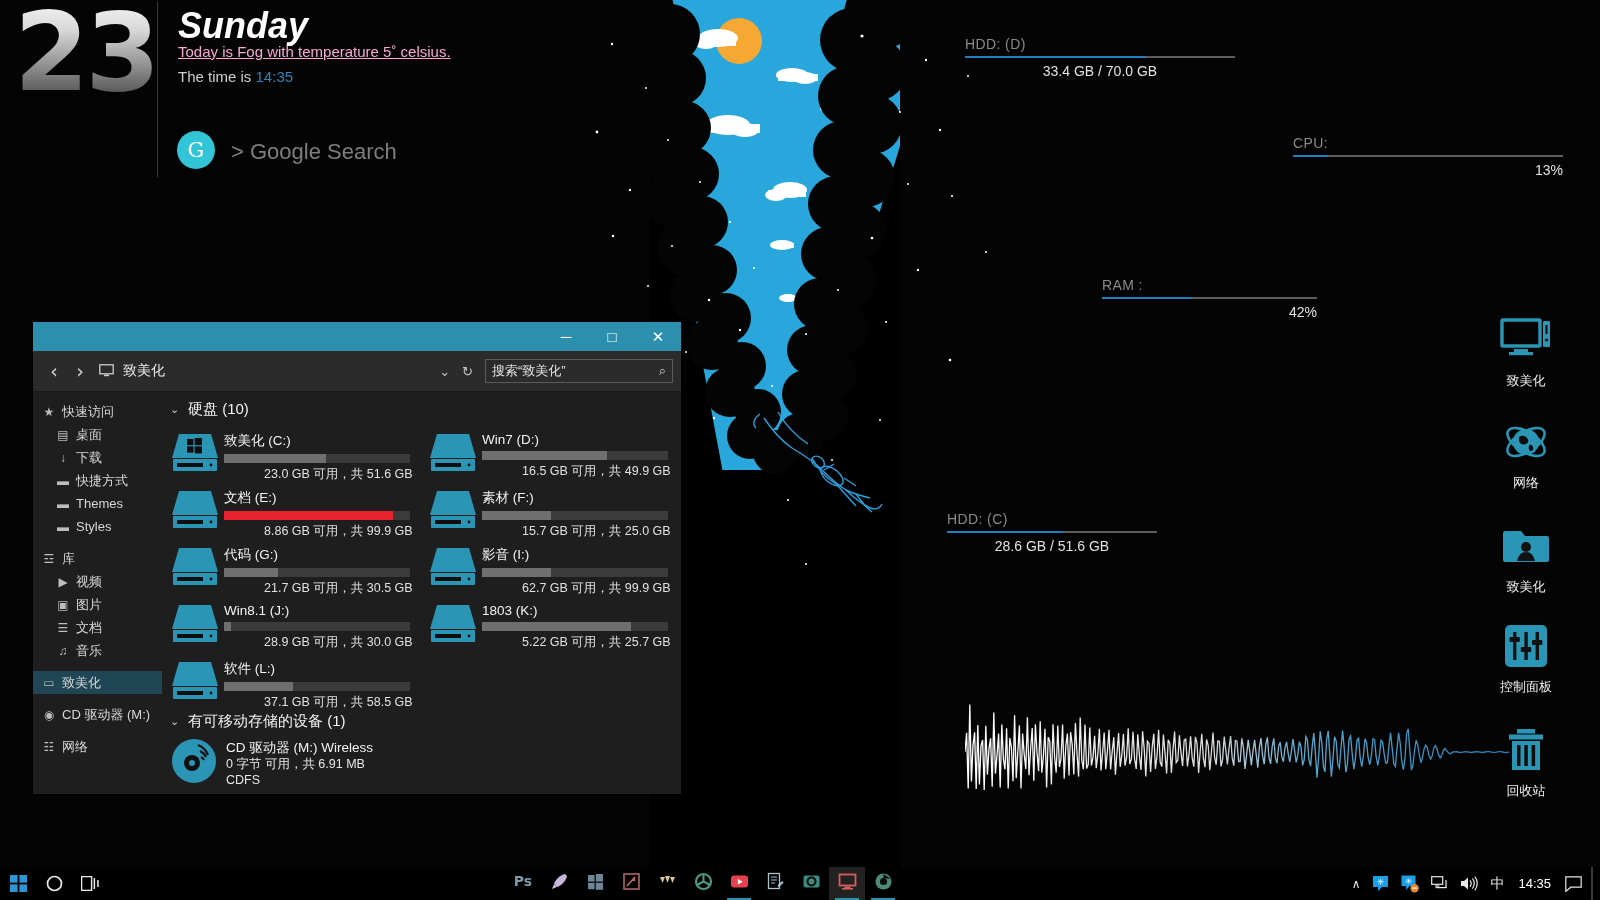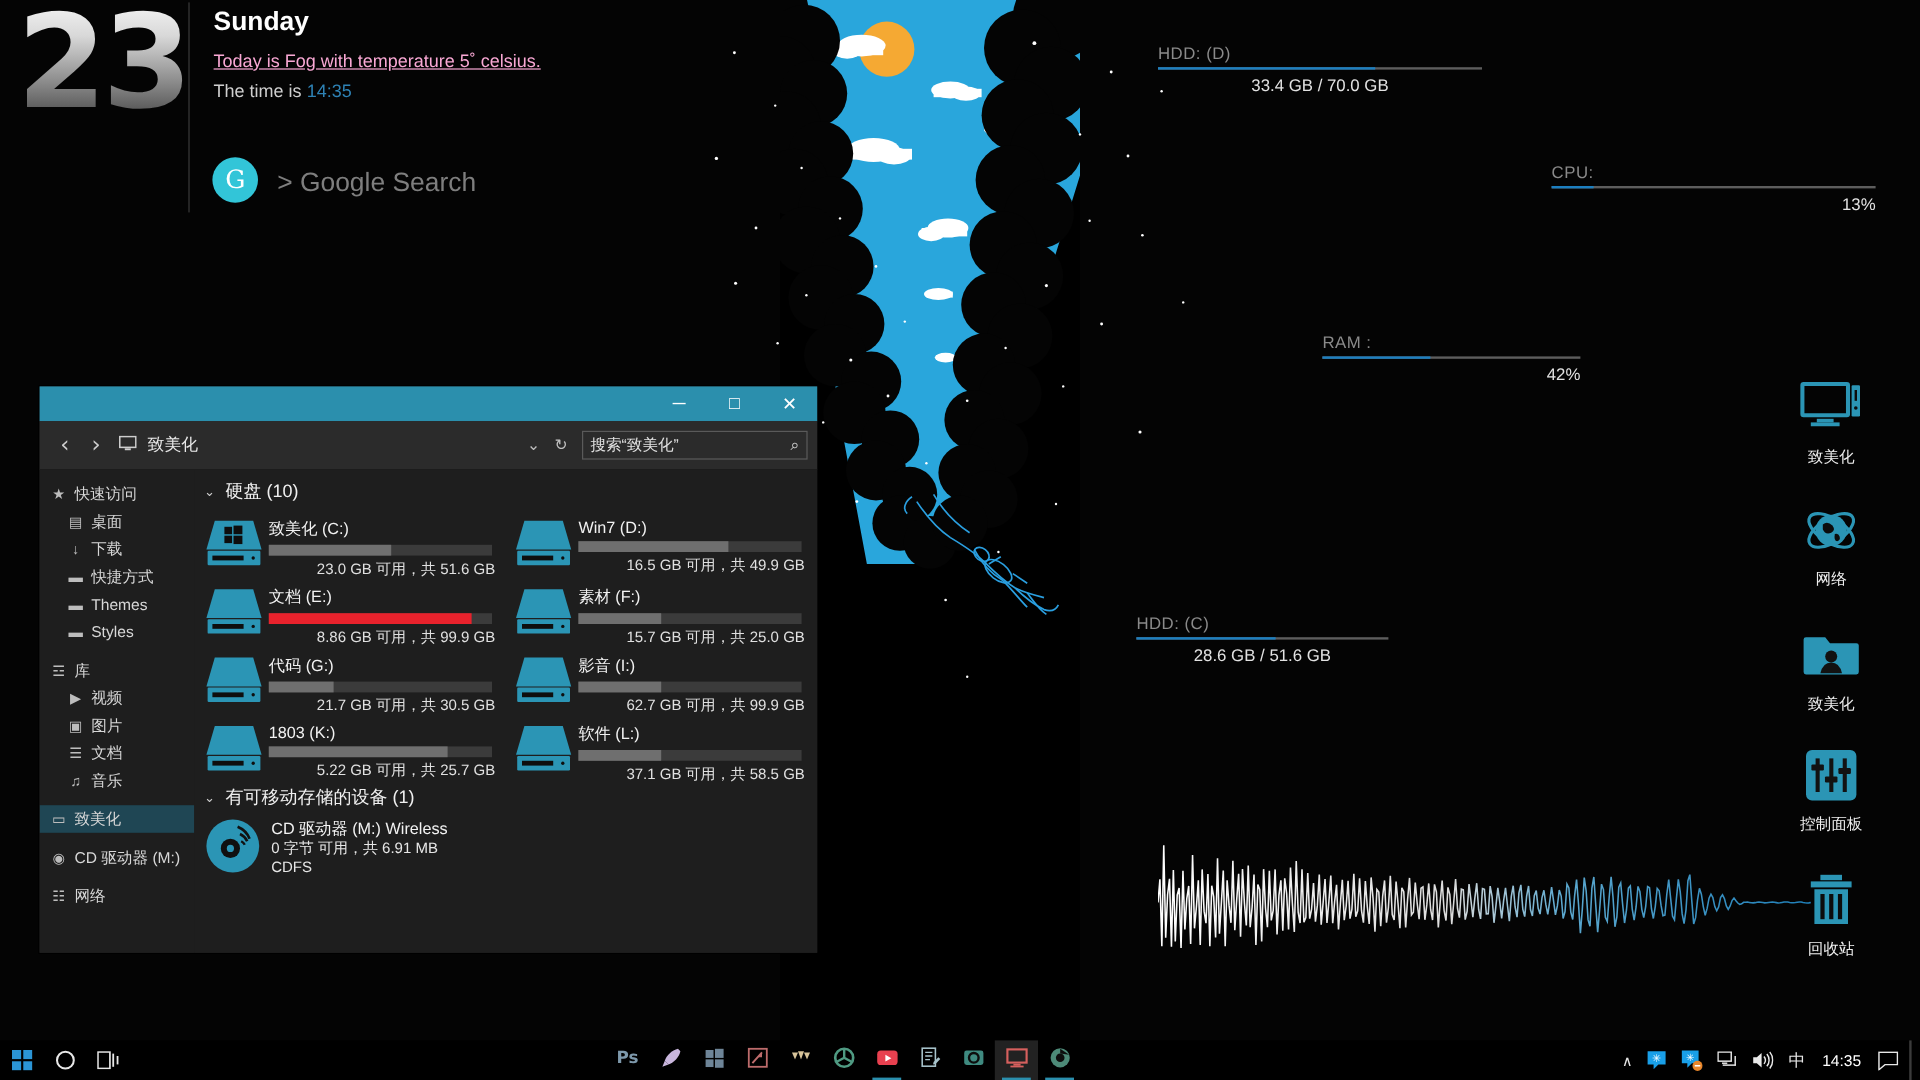--- a/index.html
+++ b/index.html
@@ -23,21 +23,21 @@
   
   #date-widget { position:absolute; left:0; top:0; width:500px; height:190px; }
   .big-day {
     position:absolute; left:14px; top:-10px; font-size:108px; font-weight:bold;
     letter-spacing:-4px;
     background: linear-gradient(180deg,#ffffff 0%,#d8d8d8 32%,#8d8d8d 62%,#2a2a2a 100%);
     -webkit-background-clip:text; background-clip:text; color:transparent;
     font-family:"DejaVu Sans", sans-serif;
   }
   .vline { position:absolute; left:157px; top:2px; width:1px; height:175px; background:#3a3a3a; }
-  .wx-title { position:absolute; left:178px; top:5px; font-size:22px; font-weight:bold; color:#fff; }
+  .wx-title { position:absolute; left:178px; top:5px; font-size:36px; font-weight:bold; color:#fff;font-style:italic; }
   .wx-line1 { position:absolute; left:178px; top:43px; font-size:15px; color:#f9a8d4;text-decoration:underline; }
   .wx-line2 { position:absolute; left:178px; top:68px; font-size:15px; color:#cfcfcf; }
   .wx-time { color:#2e82b5; }
   .g-circle { position:absolute; left:177px; top:131px; width:38px; height:38px; border-radius:50%;
               background:#32c5d8; color:#fff; font-size:21px; text-align:center; line-height:38px;
               font-family:"DejaVu Serif", serif; }
   .g-text { position:absolute; left:231px; top:139px; font-size:22px; color:#7e7e7e; }
 
   
   .meter { position:absolute; }
@@ -85,21 +85,21 @@
   .group-head .gchev { width:18px; color:#cfcfcf; font-size:11px; }
   .drive-grid { display:grid; grid-template-columns:250px 250px; column-gap:8px; row-gap:2px; }
   .drive { display:flex; height:55px; align-items:flex-start; padding-top:3px; }
   .drive .dico { width:50px; height:50px; position:relative; flex:none; }
   .drive .dinfo { flex:1; padding-left:4px; padding-top:4px; }
   .drive .dname { font-size:13.5px; color:#f2f2f2; white-space:nowrap; }
   .drive .dbar { width:186px; height:9px; background:#3b3b3b; margin:4px 0 3px 0; position:relative; }
   .drive .dbar > i { position:absolute; left:0; top:0; height:9px; background:#6f6f6f; display:block; }
   .drive .dbar > i.red { background:#e8222c; }
   .drive .dsize { font-size:12.5px; color:#e0e0e0; white-space:nowrap;margin-left:40px; }
-  .cd-item { display:flex; align-items:center; margin-top:4px; }
+  .cd-item { display:flex; align-items:flex-start; margin-top:4px; }
   .cd-item .cdico { width:50px; height:50px; flex:none; }
   .cd-item .cdinfo { padding-left:6px; padding-top:3px; }
   .cd-item .cdinfo div { font-size:12.5px; color:#e6e6e6; line-height:16px; }
   .cd-item .cdinfo .cdname { font-size:13.5px; color:#f2f2f2; }
 
   
   #taskbar { position:absolute; left:0; bottom:0; width:1600px; height:33px; background:#000; }
   .tb-left { position:absolute; left:0; top:0; height:33px; display:flex; align-items:center; }
   .tb-center { position:absolute; left:505px; top:0; height:33px; display:flex; align-items:center; }
   .tb-right { position:absolute; right:4px; top:0; height:33px; display:flex; align-items:center; }
@@ -571,20 +571,35 @@
               </div>
             </div>
             <div class="drive">
               <div class="dico"><svg width="50" height="48" viewBox="0 0 50 48">
                   <path d="M9,6 h32 l7,24 h-46 z" fill="#2b95b5"></path>
                   <rect x="3" y="31" width="44" height="12" rx="1" fill="#2b95b5"></rect>
                   <rect x="7" y="35" width="26" height="4" fill="#0e0e0e"></rect>
                   <circle cx="41" cy="37" r="1.4" fill="#0e0e0e"></circle>
                 </svg></div>
               <div class="dinfo">
+                <div class="dname">Win8.1 (J:)</div>
+                <div class="dbar">
+                  <i class="" style="width:4%"></i>
+                </div>
+                <div class="dsize">28.9 GB 可用，共 30.0 GB</div>
+              </div>
+            </div>
+            <div class="drive">
+              <div class="dico"><svg width="50" height="48" viewBox="0 0 50 48">
+                  <path d="M9,6 h32 l7,24 h-46 z" fill="#2b95b5"></path>
+                  <rect x="3" y="31" width="44" height="12" rx="1" fill="#2b95b5"></rect>
+                  <rect x="7" y="35" width="26" height="4" fill="#0e0e0e"></rect>
+                  <circle cx="41" cy="37" r="1.4" fill="#0e0e0e"></circle>
+                </svg></div>
+              <div class="dinfo">
                 <div class="dname">1803 (K:)</div>
                 <div class="dbar">
                   <i class="" style="width:80%"></i>
                 </div>
                 <div class="dsize">5.22 GB 可用，共 25.7 GB</div>
               </div>
             </div>
             <div class="drive">
               <div class="dico"><svg width="50" height="48" viewBox="0 0 50 48">
                   <path d="M9,6 h32 l7,24 h-46 z" fill="#2b95b5"></path>

